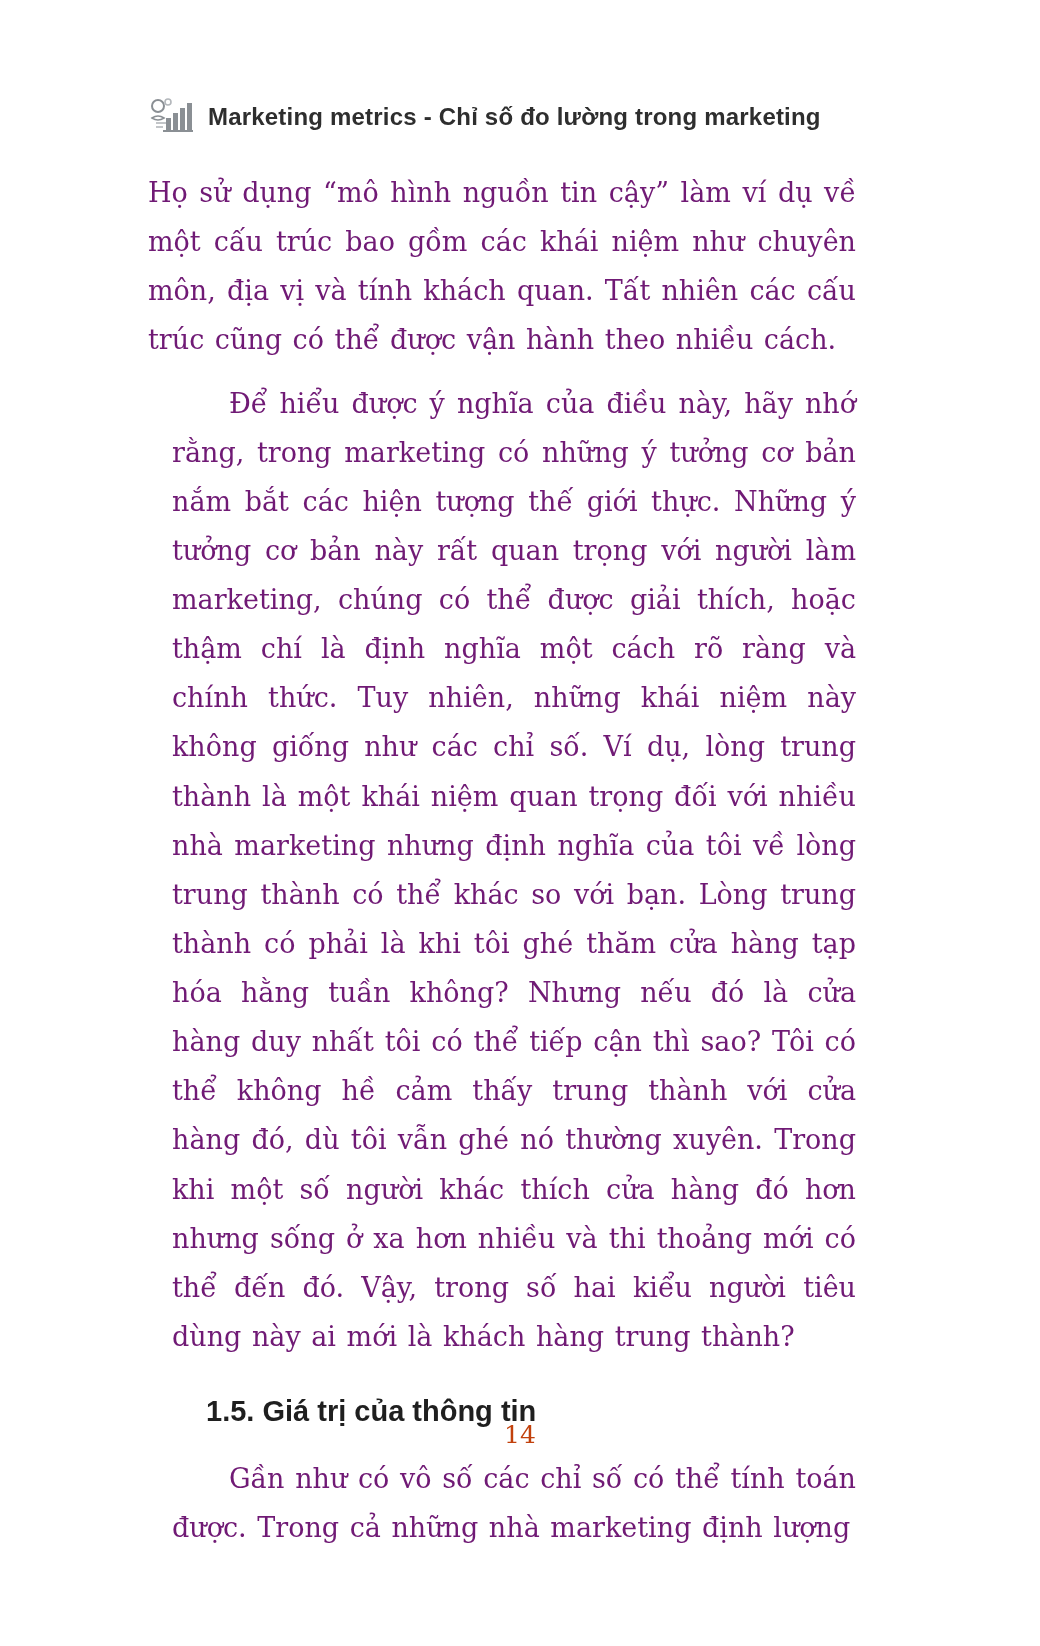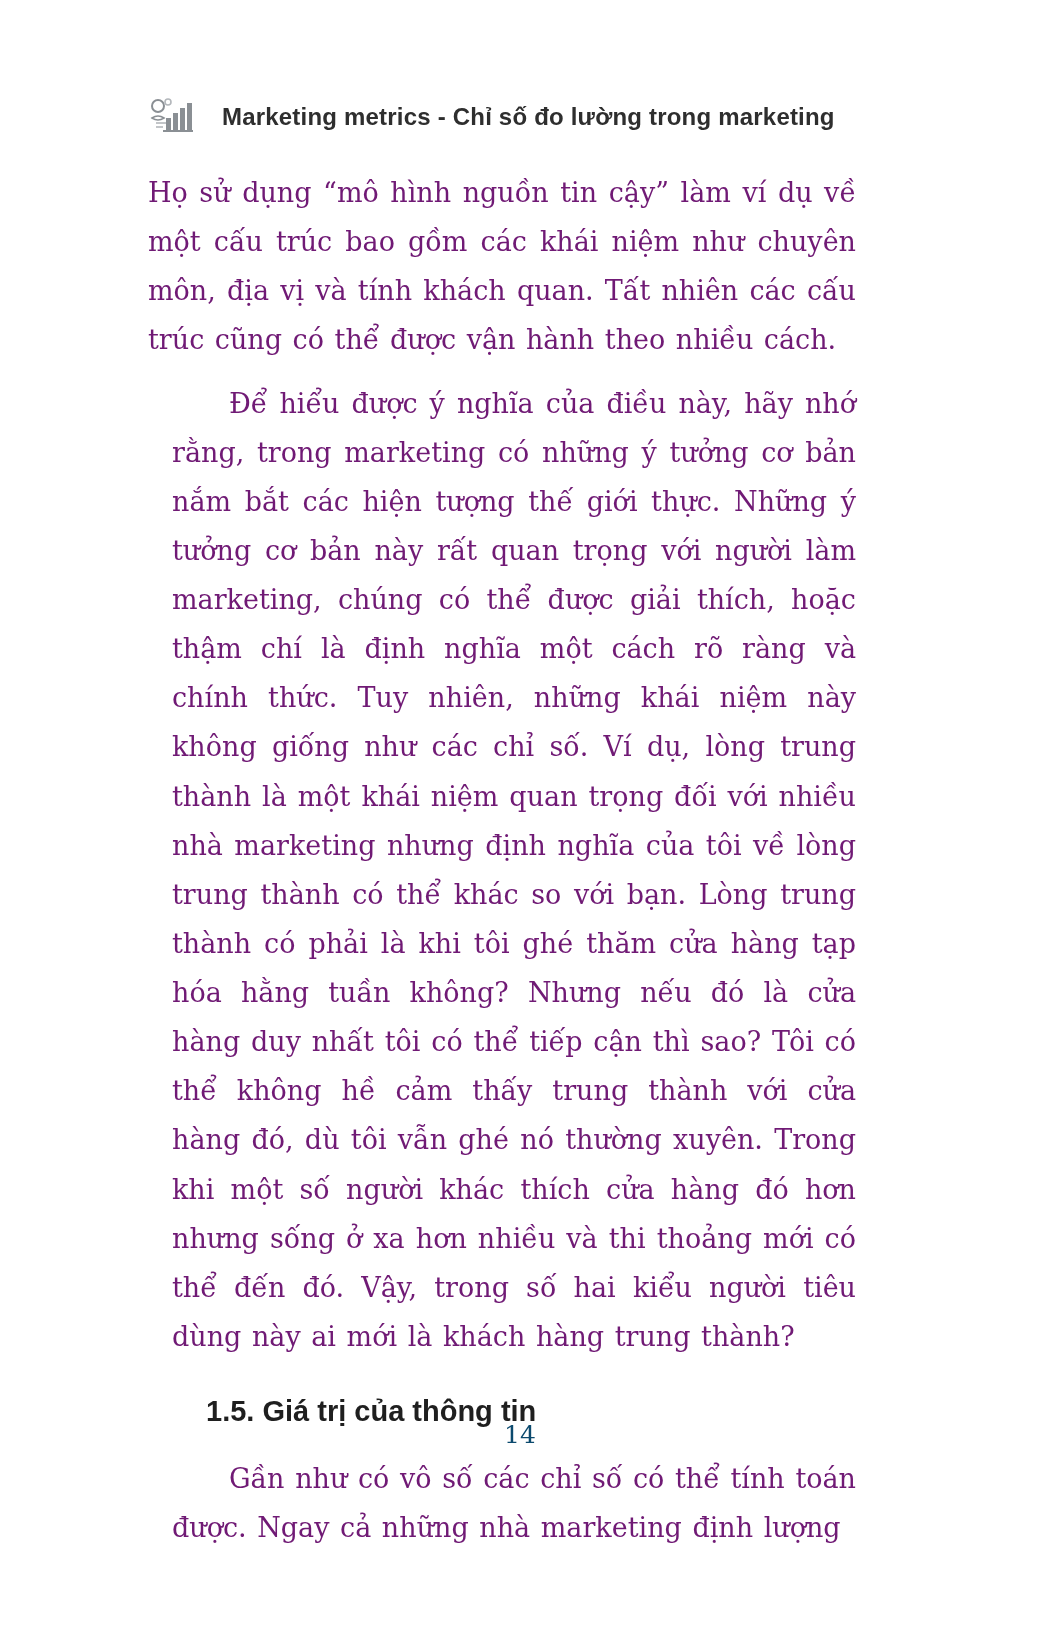--- a/index.html
+++ b/index.html
@@ -19,21 +19,21 @@
   }
 
   
   .page-header {
     position: absolute;
     top: 96px;
     left: 148px;
     right: 180px;
     display: flex;
     align-items: center;
-    gap: 28px;
+    gap: 14px;
   }
 
   .logo-icon {
     flex: 0 0 auto;
     width: 46px;
     height: 42px;
     display: inline-flex;
     align-items: center;
     justify-content: center;
   }
@@ -86,21 +86,21 @@
     position: absolute;
     top: 1420px;
     left: 0;
     width: 100%;
     text-align: center;
   }
 
   .page-number {
     font-family: "DejaVu Serif", "Liberation Serif", serif;
     font-size: 25px;
-    color: #0c4a6e;
+    color: #c2410c;
   }
 </style>
 </head>
 <body>
 
 <div class="page">
 
   <header class="page-header">
     <span class="logo-icon">
       <svg width="46" height="42" viewBox="0 0 46 42" xmlns="http://www.w3.org/2000/svg" fill="none">
@@ -122,21 +122,21 @@
   </header>
 
   <main class="page-body">
 
     <p class="para">Họ sử dụng “mô hình nguồn tin cậy” làm ví dụ về một cấu trúc bao gồm các khái niệm như chuyên môn, địa vị và tính khách quan. Tất nhiên các cấu trúc cũng có thể được vận hành theo nhiều cách.</p>
 
     <p class="para indent">Để hiểu được ý nghĩa của điều này, hãy nhớ rằng, trong marketing có những ý tưởng cơ bản nắm bắt các hiện tượng thế giới thực. Những ý tưởng cơ bản này rất quan trọng với người làm marketing, chúng có thể được giải thích, hoặc thậm chí là định nghĩa một cách rõ ràng và chính thức. Tuy nhiên, những khái niệm này không giống như các chỉ số. Ví dụ, lòng trung thành là một khái niệm quan trọng đối với nhiều nhà marketing nhưng định nghĩa của tôi về lòng trung thành có thể khác so với bạn. Lòng trung thành có phải là khi tôi ghé thăm cửa hàng tạp hóa hằng tuần không? Nhưng nếu đó là cửa hàng duy nhất tôi có thể tiếp cận thì sao? Tôi có thể không hề cảm thấy trung thành với cửa hàng đó, dù tôi vẫn ghé nó thường xuyên. Trong khi một số người khác thích cửa hàng đó hơn nhưng sống ở xa hơn nhiều và thi thoảng mới có thể đến đó. Vậy, trong số hai kiểu người tiêu dùng này ai mới là khách hàng trung thành?</p>
 
     <h2 class="section-heading">1.5. Giá trị của thông tin</h2>
 
-    <p class="para indent">Gần như có vô số các chỉ số có thể tính toán được. Ngay cả những nhà marketing định lượng</p>
+    <p class="para indent">Gần như có vô số các chỉ số có thể tính toán được. Trong cả những nhà marketing định lượng</p>
 
   </main>
 
   <footer class="page-footer">
     <span class="page-number">14</span>
   </footer>
 
 </div>
 
 </body></html>

